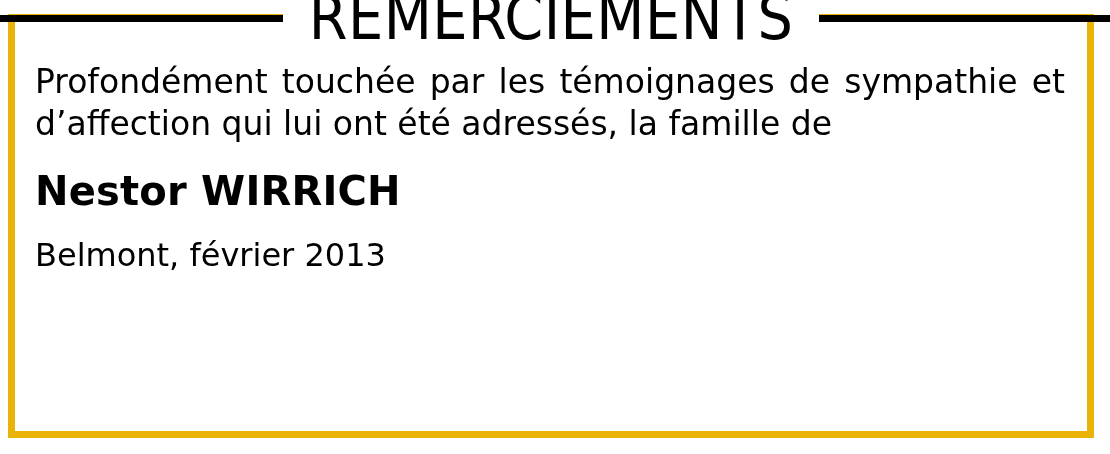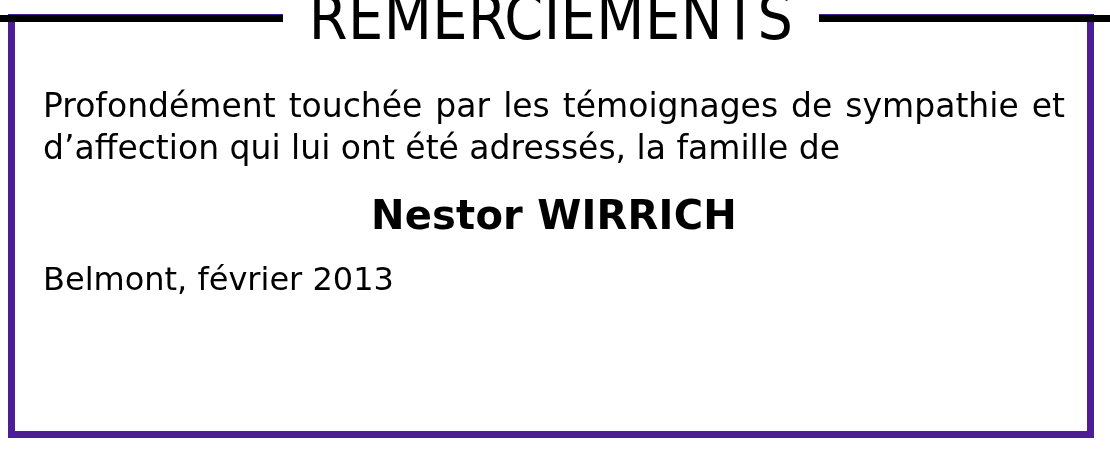--- a/index.html
+++ b/index.html
@@ -14,21 +14,21 @@
     color: #000000;
     overflow: hidden;
   }
 
   .notice {
     position: absolute;
     left: 8px;
     top: 14px;
     width: 1086px;
     height: 424px;
-    border: 7px solid #4c1d95;
+    border: 7px solid #eab308;
     box-sizing: border-box;
     background: #ffffff;
   }
 
   
   .heading-band {
     position: absolute;
     left: 0;
     top: -42px;
     width: 100%;
@@ -55,43 +55,41 @@
     letter-spacing: 0.5px;
     white-space: nowrap;
   }
 
   .body-area {
     position: absolute;
     left: 0;
     top: 36px;
     right: 0;
     bottom: 0;
-    padding: 0 22px 0 28px;
+    padding: 0 22px 0 20px;
     box-sizing: border-box;
-    margin-top: 24px;
   }
 
   p {
     margin: 0;
     font-size: 33px;
     line-height: 42px;
     font-weight: 400;
   }
 
   .para-justify {
     text-align: justify;
     text-align-last: left;
   }
 
   .intro {
     margin-top: 4px;
   }
 
   .deceased-name {
-    text-align: center;
     font-size: 40px;
     line-height: 48px;
     font-weight: bold;
     margin-top: 22px;
     margin-bottom: 20px;
     letter-spacing: 0.2px;
   }
 
   .closing {
     margin-top: 0;

